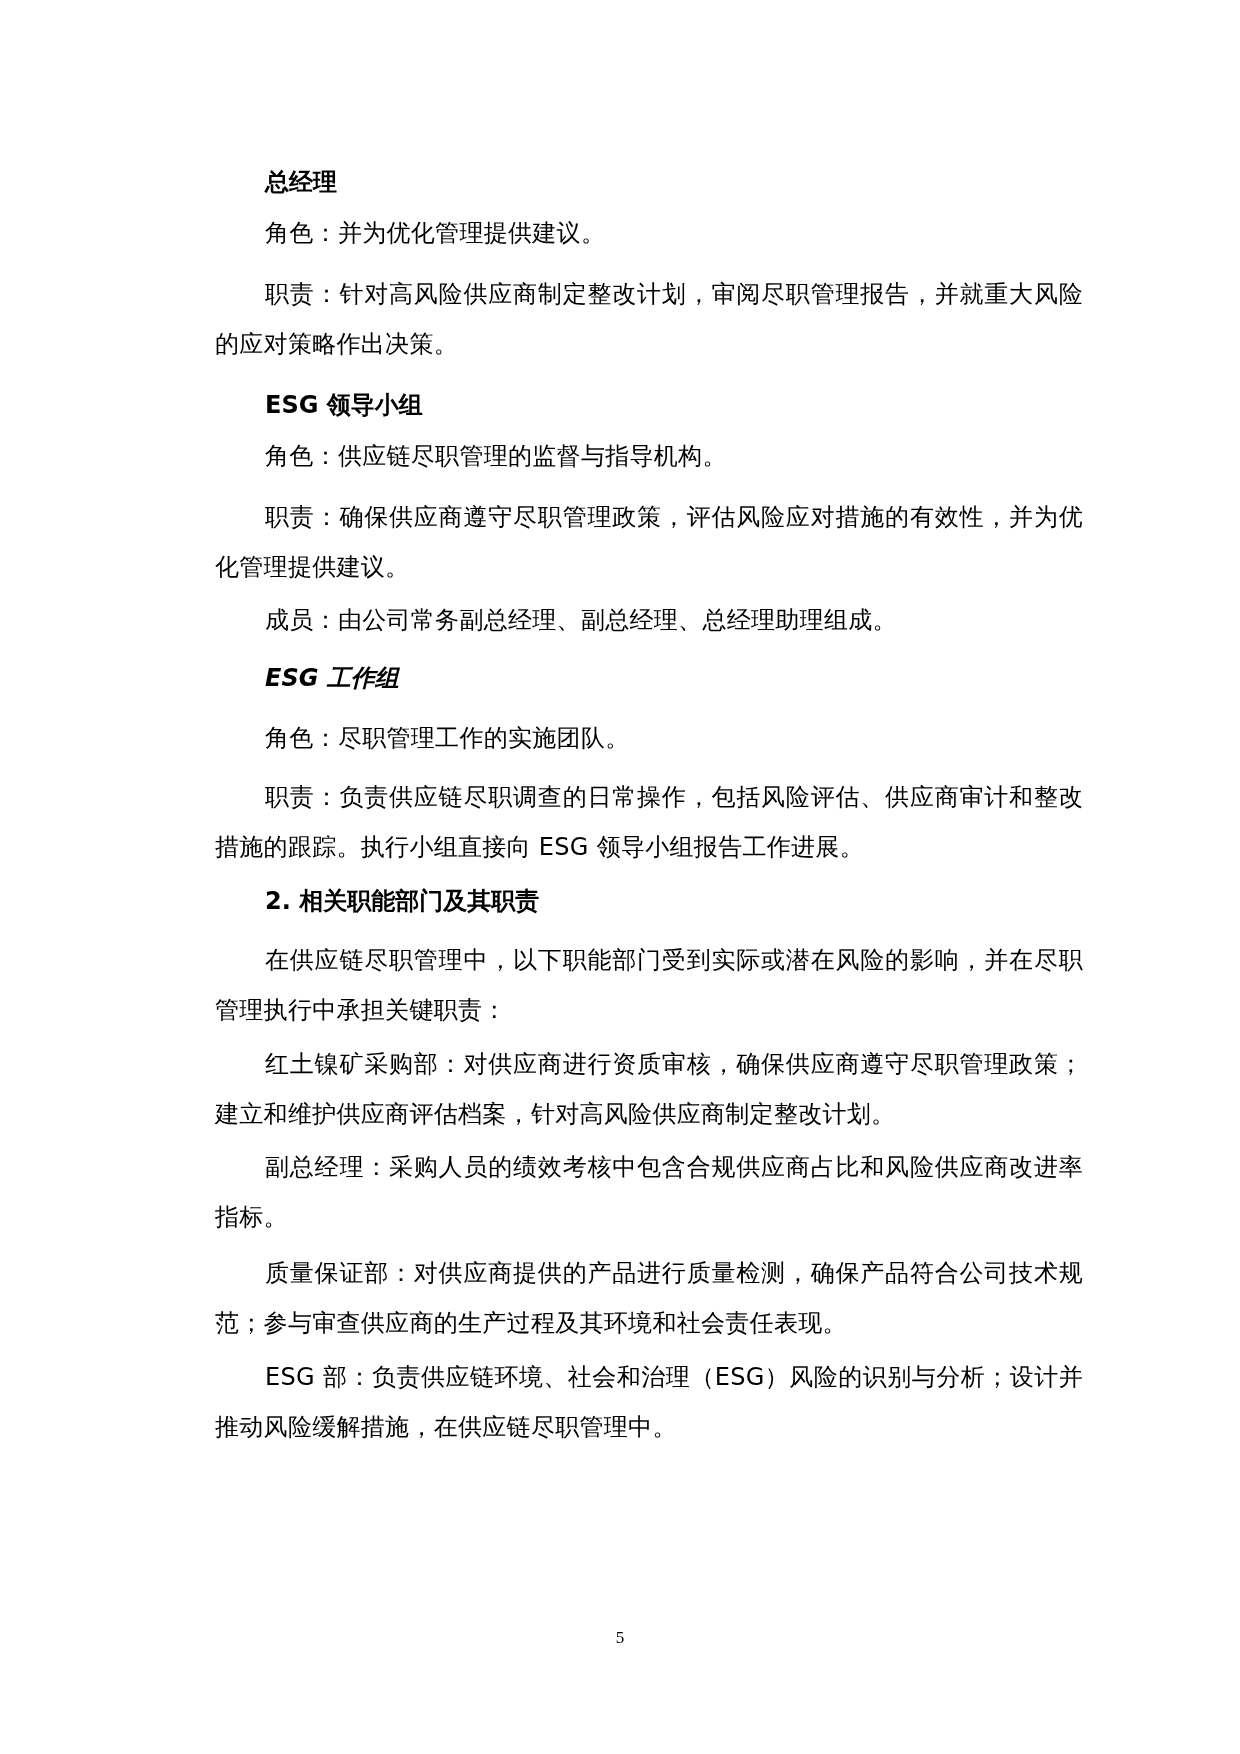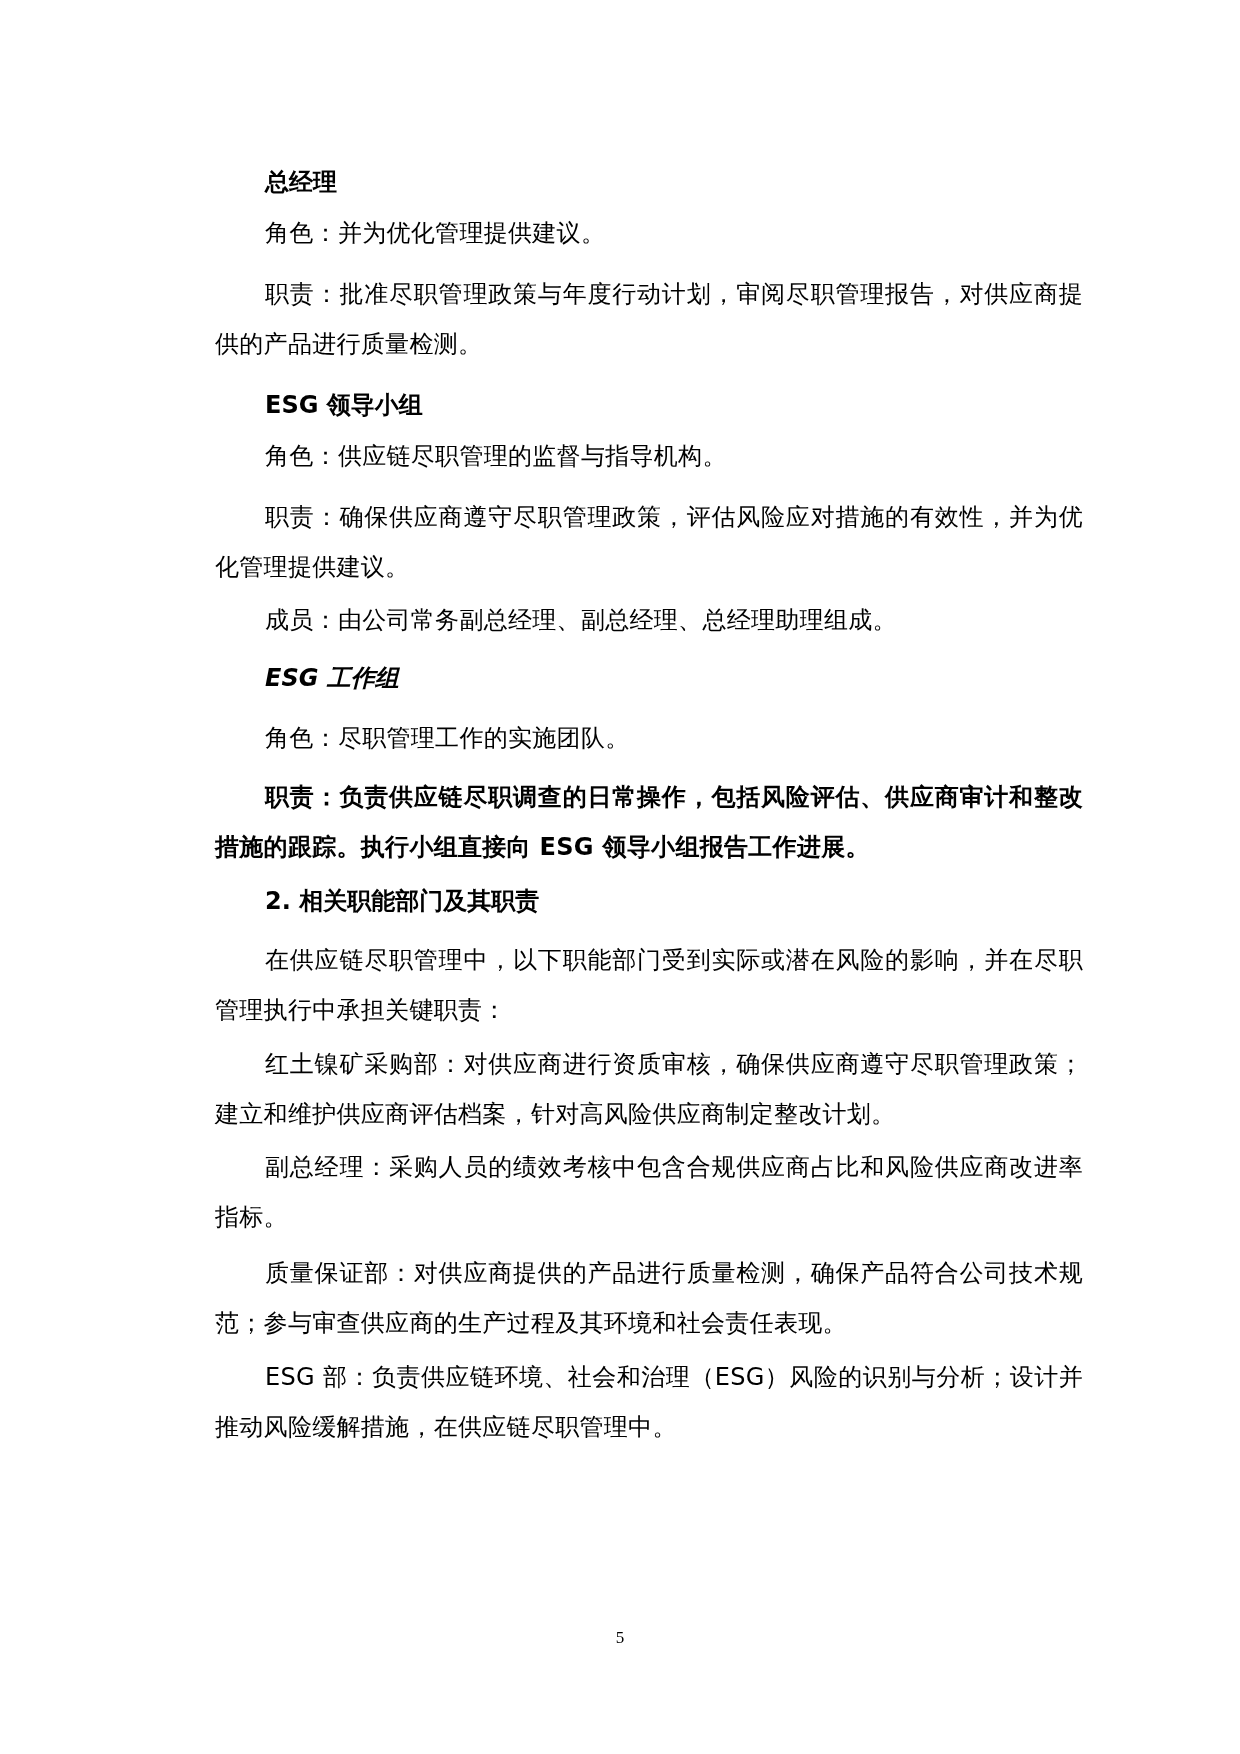--- a/index.html
+++ b/index.html
@@ -47,30 +47,30 @@
       color: #000;
     }
   </style>
 </head>
 <body>
 
 <div class="page">
 
   <p class="blk heading" style="top:145px;">总经理</p>
   <p class="blk" style="top:196px;">角色：并为优化管理提供建议。</p>
-  <p class="blk" style="top:257px;">职责：批准尽职管理政策与年度行动计划，审阅尽职管理报告，对供应商提供的产品进行质量检测。</p>
+  <p class="blk" style="top:257px;">职责：针对高风险供应商制定整改计划，审阅尽职管理报告，并就重大风险的应对策略作出决策。</p>
 
   <p class="blk heading" style="top:368px;">ESG 领导小组</p>
   <p class="blk" style="top:419px;">角色：供应链尽职管理的监督与指导机构。</p>
   <p class="blk" style="top:480px;">职责：确保供应商遵守尽职管理政策，评估风险应对措施的有效性，并为优化管理提供建议。</p>
   <p class="blk" style="top:583px;">成员：由公司常务副总经理、副总经理、总经理助理组成。</p>
 
   <p class="blk heading" style="top:641px;font-style:italic;">ESG 工作组</p>
   <p class="blk" style="top:701px;">角色：尽职管理工作的实施团队。</p>
-  <p class="blk" style="top:760px;font-weight:bold;">职责：负责供应链尽职调查的日常操作，包括风险评估、供应商审计和整改措施的跟踪。执行小组直接向 ESG 领导小组报告工作进展。</p>
+  <p class="blk" style="top:760px;">职责：负责供应链尽职调查的日常操作，包括风险评估、供应商审计和整改措施的跟踪。执行小组直接向 ESG 领导小组报告工作进展。</p>
 
   <p class="blk heading" style="top:864px;">2. 相关职能部门及其职责</p>
   <p class="blk" style="top:923px;">在供应链尽职管理中，以下职能部门受到实际或潜在风险的影响，并在尽职管理执行中承担关键职责：</p>
   <p class="blk" style="top:1027px;">红土镍矿采购部：对供应商进行资质审核，确保供应商遵守尽职管理政策；建立和维护供应商评估档案，针对高风险供应商制定整改计划。</p>
   <p class="blk" style="top:1130px;">副总经理：采购人员的绩效考核中包含合规供应商占比和风险供应商改进率指标。</p>
   <p class="blk" style="top:1236px;">质量保证部：对供应商提供的产品进行质量检测，确保产品符合公司技术规范；参与审查供应商的生产过程及其环境和社会责任表现。</p>
   <p class="blk" style="top:1340px;">ESG 部：负责供应链环境、社会和治理（ESG）风险的识别与分析；设计并推动风险缓解措施，在供应链尽职管理中。</p>
 
 </div>
 

